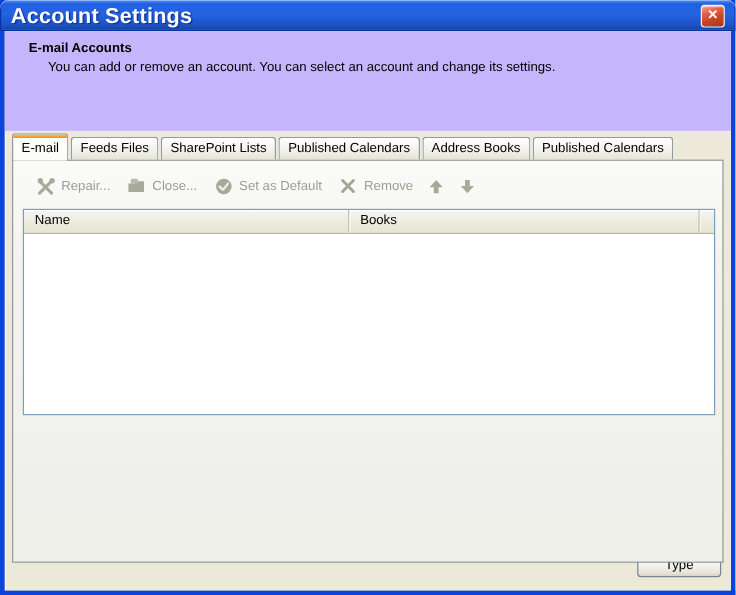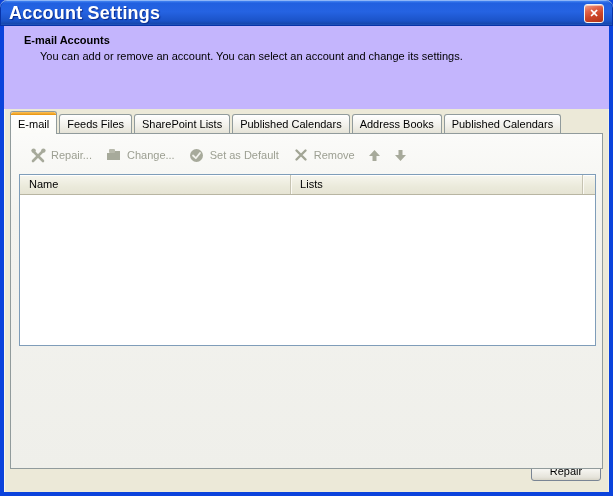--- a/index.html
+++ b/index.html
@@ -172,21 +172,21 @@
           <span>Repair...</span>
         </div>
 
         <div class="tb-item">
           <span class="icon">
             <svg width="16" height="14" viewBox="0 0 16 14">
               <path d="M1 5 L6 5 L8 3 L14 3 L14 12 L1 12 Z" fill="#A7AA9B"></path>
               <rect x="3" y="1" width="6" height="4" rx="1" fill="#B8BAAC"></rect>
             </svg>
           </span>
-          <span>Change...</span>
+          <span>Close...</span>
         </div>
 
         <div class="tb-item">
           <span class="icon">
             <svg width="15" height="15" viewBox="0 0 15 15">
               <circle cx="7.5" cy="7.5" r="6.5" fill="#A7AA9B"></circle>
               <path d="M4 7.5 L6.8 10.2 L11 5" fill="none" stroke="#F2F2EC" stroke-width="1.8" stroke-linecap="round" stroke-linejoin="round"></path>
             </svg>
           </span>
           <span>Set as Default</span>
@@ -210,24 +210,24 @@
           <svg width="13" height="13" viewBox="0 0 13 13">
             <path d="M6.5 12 L1 6 L4.5 6 L4.5 1 L8.5 1 L8.5 6 L12 6 Z" fill="#A7AA9B"></path>
           </svg>
         </span>
 
       </div>
 
       <div class="listbox">
         <div class="list-header">
           <div class="col col-name">Name</div>
-          <div class="col col-type">Lists</div>
+          <div class="col col-type">Books</div>
           <div class="col col-rest"></div>
         </div>
         <div class="list-body"></div>
       </div>
 
     </div>
 
-    <button class="footer-close">Repair</button>
+    <button class="footer-close">Type</button>
 
   </div>
 </div>
 
 </body></html>

